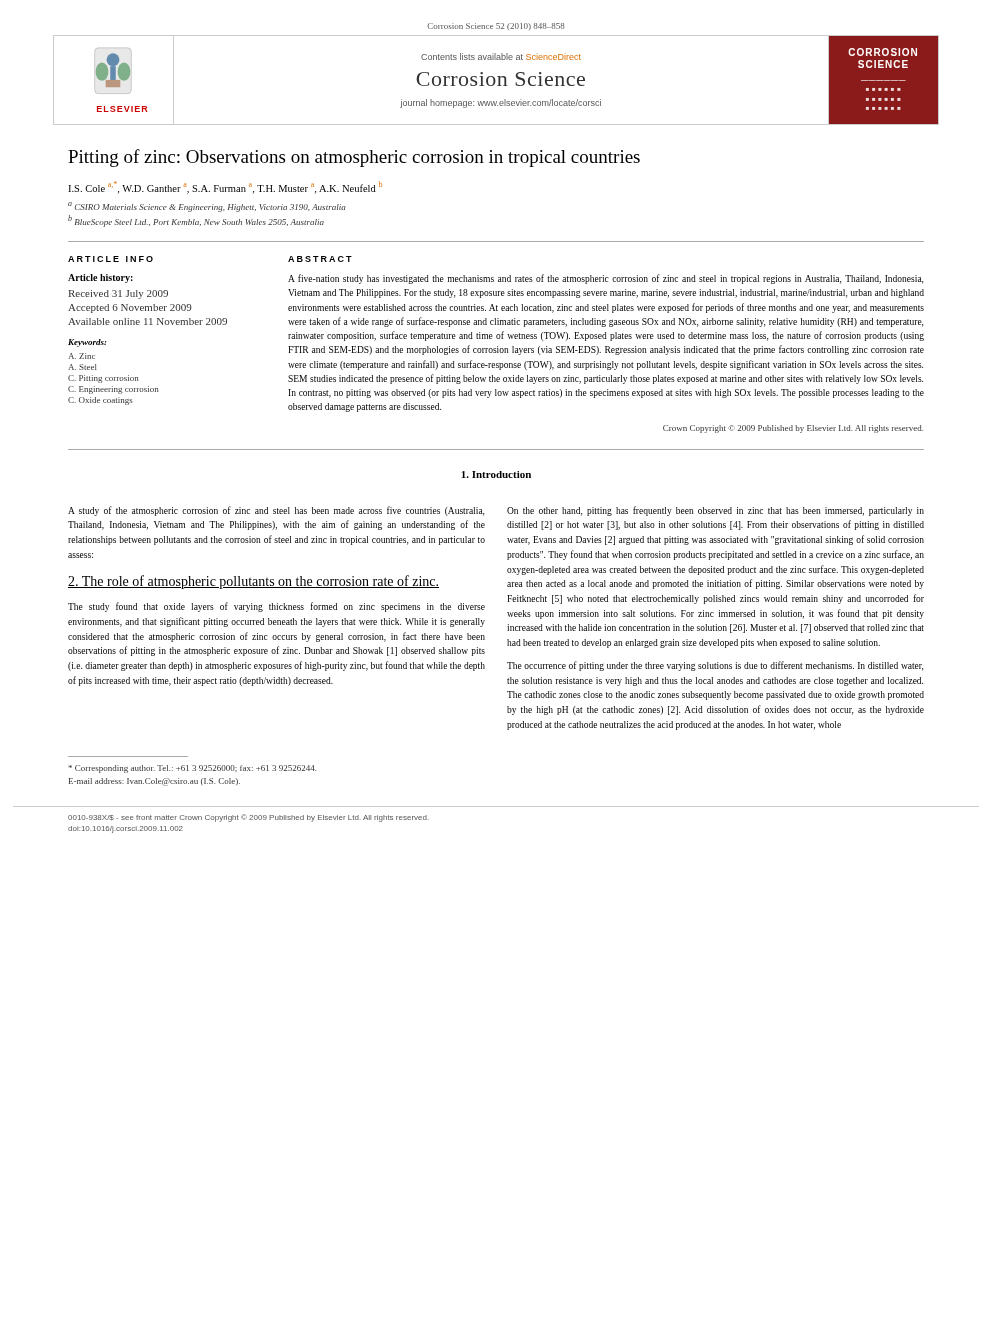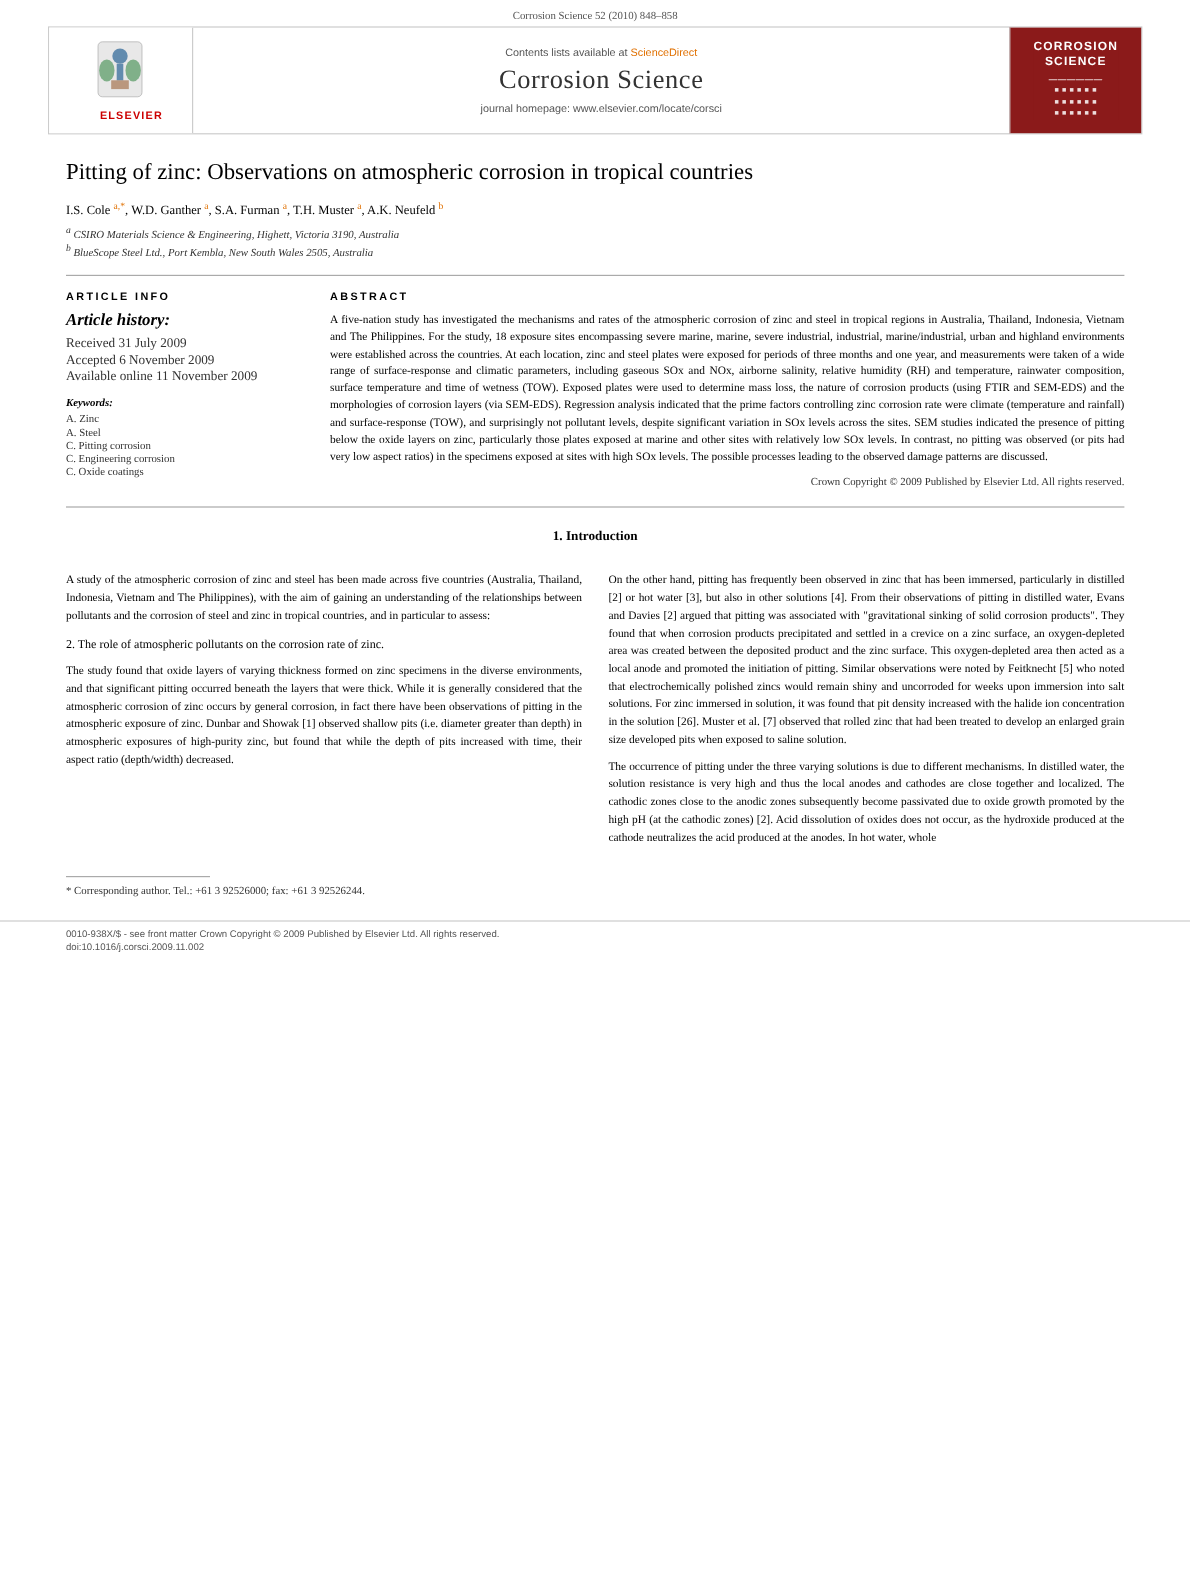--- a/index.html
+++ b/index.html
@@ -7,21 +7,21 @@
       background: #fff;
       font-family: "Times New Roman", Times, serif;
       font-size: 10px;
       color: #000;
       width: 992px;
       min-height: 1323px;
     }
     .page-wrapper {
       width: 992px;
       background: #fff;
-      padding: 0;
+      padding: 13px;
     }
     
     .journal-header {
       text-align: center;
       padding: 8px 0 4px;
       font-size: 9px;
       color: #555;
     }
     .journal-banner {
       display: flex;
@@ -167,22 +167,21 @@
       font-weight: bold;
       letter-spacing: 2px;
       color: #000;
       margin-bottom: 8px;
       text-transform: uppercase;
     }
     .article-info-section {
       margin-bottom: 10px;
     }
     .article-info-heading {
-      font-size: 14px;
-      font-style: italic;
+      font-size: 10px;
       font-weight: bold;
       color: #000;
       margin-bottom: 4px;
     }
     .article-info-line {
       font-size: 11px;
       color: #333;
       margin-bottom: 2px;
     }
     .keywords-section {
@@ -377,38 +376,39 @@
       <div class="section-heading">
         <span>1.</span> <span>Introduction</span>
       </div>
 
       <div class="body-two-col">
 
         <div class="body-col">
           <p class="body-para">A study of the atmospheric corrosion of zinc and steel has been made across five countries (Australia, Thailand, Indonesia, Vietnam and The Philippines), with the aim of gaining an understanding of the relationships between pollutants and the corrosion of steel and zinc in tropical countries, and in particular to assess:</p>
 
           <ol class="numbered-list" style="list-style:none; margin-left:0; padding-left:0;">
-            <li style="font-size:10px; line-height:1.55; margin-bottom:3px;">2.  The role of atmospheric pollutants on the corrosion rate of zinc.</li>
+            <li style="font-size:14px; line-height:1.55; margin-bottom:3px;text-decoration:underline;">2.  The role of atmospheric pollutants on the corrosion rate of zinc.</li>
           </ol>
 
           <p class="body-para">The study found that oxide layers of varying thickness formed on zinc specimens in the diverse environments, and that significant pitting occurred beneath the layers that were thick. While it is generally considered that the atmospheric corrosion of zinc occurs by general corrosion, in fact there have been observations of pitting in the atmospheric exposure of zinc. Dunbar and Showak [1] observed shallow pits (i.e. diameter greater than depth) in atmospheric exposures of high-purity zinc, but found that while the depth of pits increased with time, their aspect ratio (depth/width) decreased.</p>
         </div>
 
         <div class="body-col">
           <p class="body-para">On the other hand, pitting has frequently been observed in zinc that has been immersed, particularly in distilled [2] or hot water [3], but also in other solutions [4]. From their observations of pitting in distilled water, Evans and Davies [2] argued that pitting was associated with "gravitational sinking of solid corrosion products". They found that when corrosion products precipitated and settled in a crevice on a zinc surface, an oxygen-depleted area was created between the deposited product and the zinc surface. This oxygen-depleted area then acted as a local anode and promoted the initiation of pitting. Similar observations were noted by Feitknecht [5] who noted that electrochemically polished zincs would remain shiny and uncorroded for weeks upon immersion into salt solutions. For zinc immersed in solution, it was found that pit density increased with the halide ion concentration in the solution [26]. Muster et al. [7] observed that rolled zinc that had been treated to develop an enlarged grain size developed pits when exposed to saline solution.</p>
           <p class="body-para">The occurrence of pitting under the three varying solutions is due to different mechanisms. In distilled water, the solution resistance is very high and thus the local anodes and cathodes are close together and localized. The cathodic zones close to the anodic zones subsequently become passivated due to oxide growth promoted by the high pH (at the cathodic zones) [2]. Acid dissolution of oxides does not occur, as the hydroxide produced at the cathode neutralizes the acid produced at the anodes. In hot water, whole</p>
         </div>
       </div>
     </div>
 
   </div>
 
   <div class="footnote-area">
     <hr class="footnote-rule">
     <div class="footnote-text">* Corresponding author. Tel.: +61 3 92526000; fax: +61 3 92526244.</div>
+    <div class="footnote-text">E-mail address: Ivan.Cole@csiro.au (I.S. Cole).</div>
   </div>
 
   <div class="page-footer">
     <div class="footer-line">0010-938X/$ - see front matter Crown Copyright © 2009 Published by Elsevier Ltd. All rights reserved.</div>
     <div class="footer-line">doi:10.1016/j.corsci.2009.11.002</div>
   </div>
 
 </div>
 
 </body></html>

